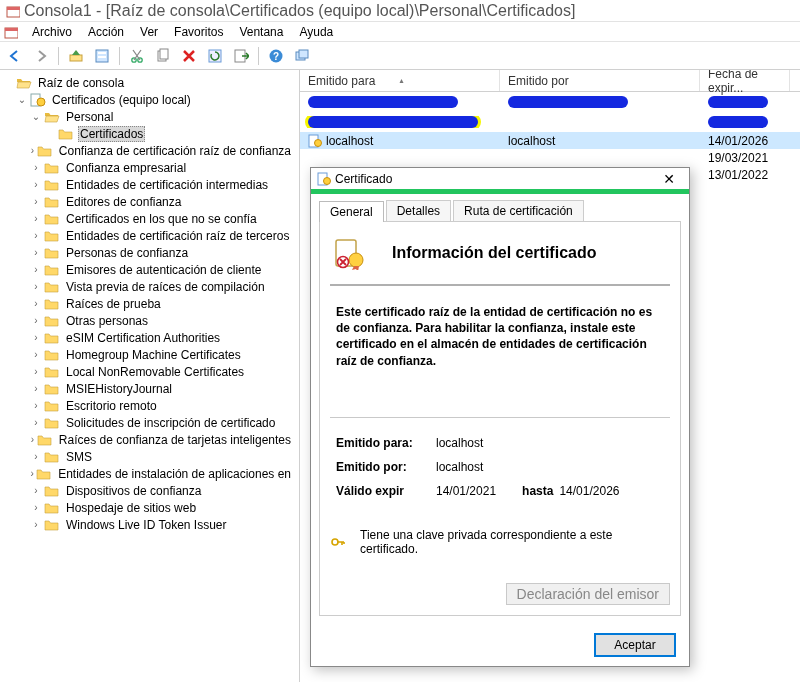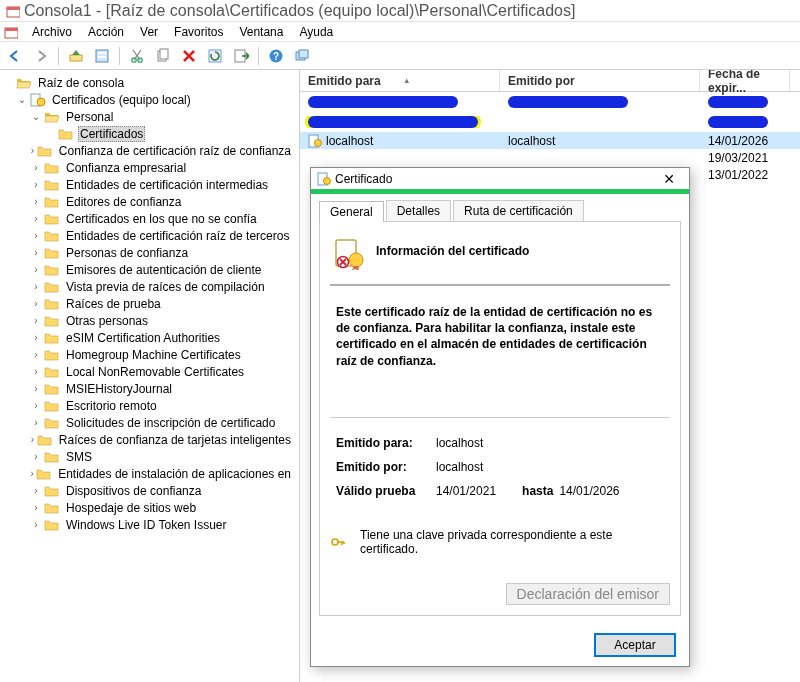--- a/index.html
+++ b/index.html
@@ -92,21 +92,21 @@
     display:flex;
     height: 22px;
     border-bottom: 1px solid #d0d0d0;
     background:#fff;
   }
   .list-header .col {
     border-right:1px solid #e3e3e3;
     display:flex; align-items:center;
     padding:0 8px;
     color:#333;
-    font-weight:700;
+    font-weight:400;
   }
   .col-para { width:200px; }
   .col-por  { width:200px; }
   .col-date { width:90px; }
   .sort-ind { margin-left:24px; font-size:8px; color:#777; }
 
   .list-rows { position:relative; }
   .list-row {
     display:flex; height:17px; align-items:center;
   }
@@ -163,21 +163,21 @@
     border:1px solid #ccc;
     flex:1;
     padding:10px;
     display:flex; flex-direction:column;
   }
   .cert-info-head {
     display:flex; align-items:flex-start; gap:10px;
     padding:6px 4px 12px;
   }
   .cert-info-head .big-icon { width:32px; height:32px; flex:none; }
-  .cert-info-head .head-text { font-weight:bold; font-size:12px; padding-top:6px; }
+  .cert-info-head .head-text { font-weight:bold; font-size:16px; padding-top:6px;margin-left:16px; }
   .hr { height:1px; background:#c9c9c9; margin:4px 0; }
   .thick-hr { height:2px; background:#b0b0b0; margin:2px 0 10px; }
   .cert-warning {
     font-size:12px;
     font-weight:bold;
     padding: 8px 6px 4px;
     line-height:1.35;
   }
   .cert-details {
     font-size:12px;
@@ -795,21 +795,21 @@
     <div class="cert-details">
       <div class="row">
         <span class="lbl">Emitido para:</span>
         <span class="val">localhost</span>
       </div>
       <div class="row">
         <span class="lbl">Emitido por:</span>
         <span class="val">localhost</span>
       </div>
       <div class="row">
-        <span class="lbl">Válido prueba</span>
+        <span class="lbl">Válido expir</span>
         <span class="val">14/01/2021</span>
         <span style="font-weight:bold; margin:0 6px;padding-left:20px;">hasta</span>
         <span class="val">14/01/2026</span>
       </div>
     </div>
 
     <div class="key-row">
       <span>
           <svg width="16" height="16">
             <use href="#ico-key"></use>

